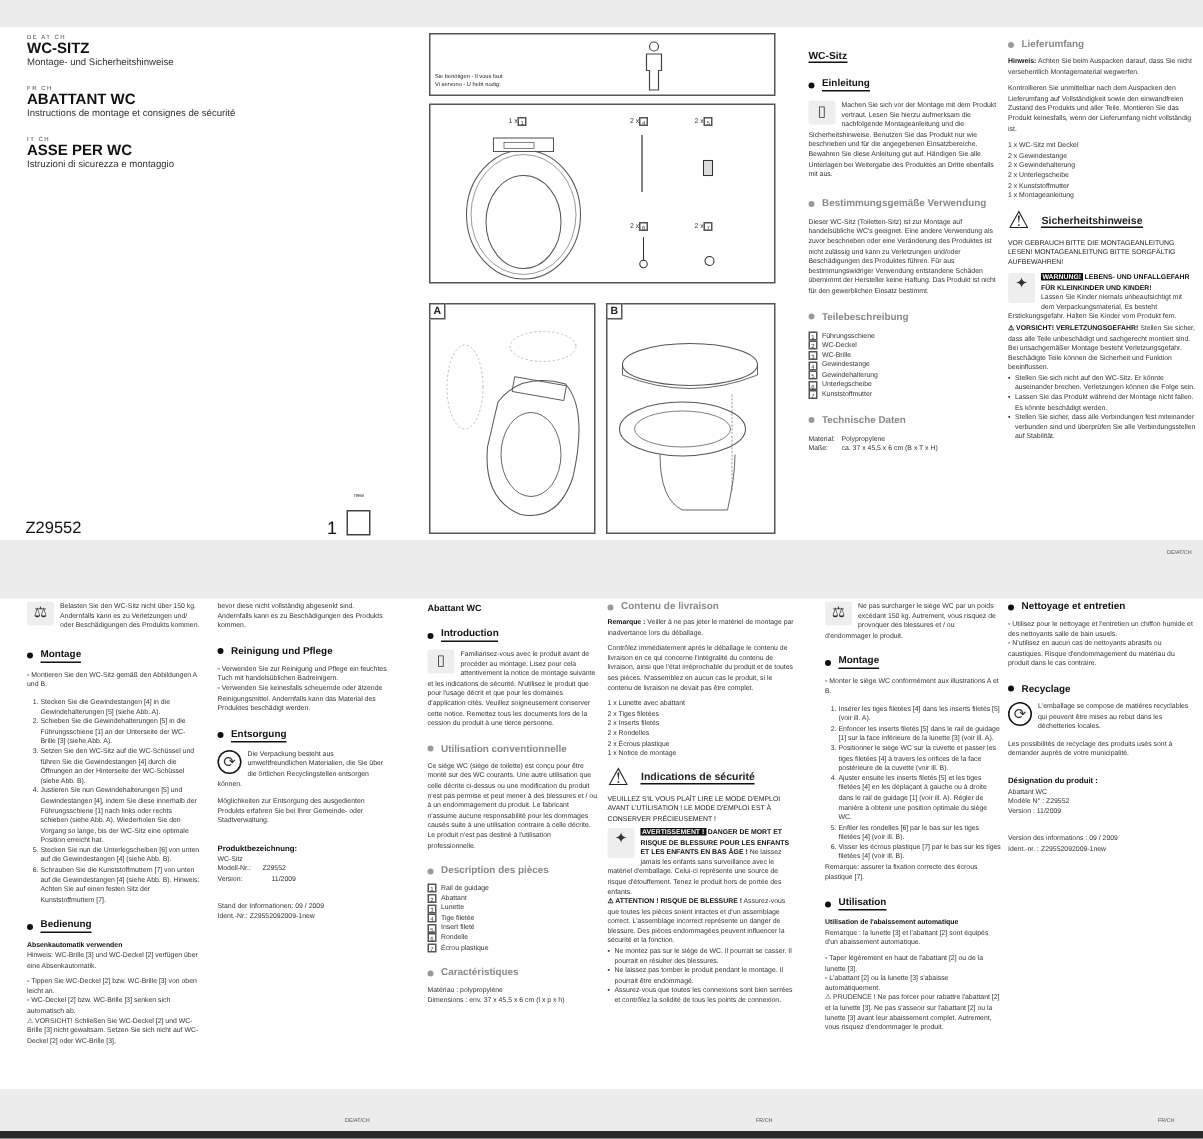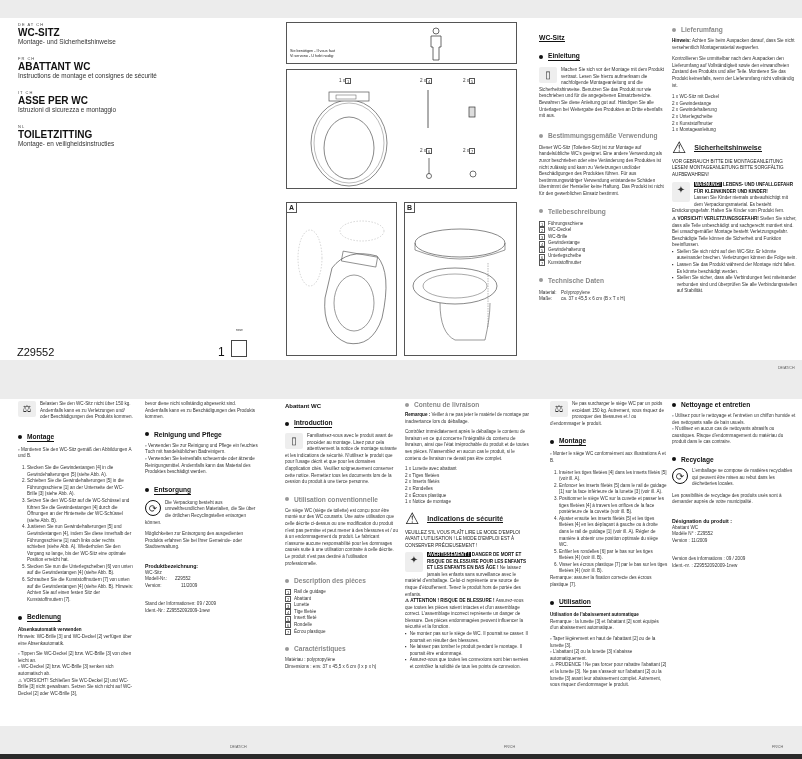--- a/index.html
+++ b/index.html
@@ -42,29 +42,24 @@
     <div style="margin-bottom:10px">
       <div class="lang">DE AT CH</div>
       <div class="ttl">WC-SITZ</div>
       <div class="sub">Montage- und Sicherheitshinweise</div>
     </div>
     <div style="margin-bottom:10px">
       <div class="lang">FR CH</div>
       <div class="ttl">ABATTANT WC</div>
       <div class="sub">Instructions de montage et consignes de sécurité</div>
     </div>
-    <div style="margin-bottom:10px">
+    <div style="">
       <div class="lang">IT CH</div>
       <div class="ttl">ASSE PER WC</div>
       <div class="sub">Istruzioni di sicurezza e montaggio</div>
-    </div>
-    <div>
-      <div class="lang">NL</div>
-      <div class="ttl">TOILETZITTING</div>
-      <div class="sub">Montage- en veiligheidsinstructies</div>
     </div>
   </div>
 
   <div class="abs" style="left:17px;top:328px;font-size:11px;color:#111">Z29552</div>
   <div class="abs" style="left:236px;top:310px;font-size:3.6px;color:#333">new</div>
   <div class="abs" style="left:218px;top:327px;font-size:12px;color:#111">1</div>
   <div class="abs" style="left:231px;top:322px;width:16px;height:17px;border:0.8px solid #444"></div>
 
   <div class="frame" style="left:286px;top:4px;width:231px;height:42px">
     <div class="abs" style="left:3px;top:26px;font-size:3.8px;line-height:5px">

